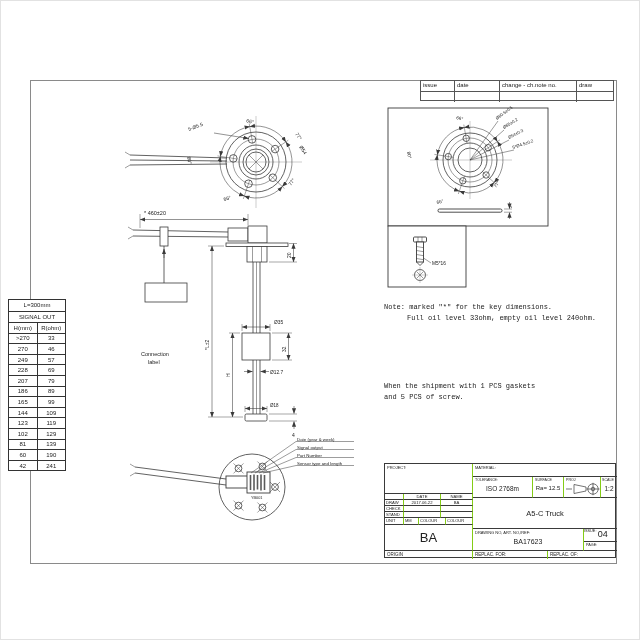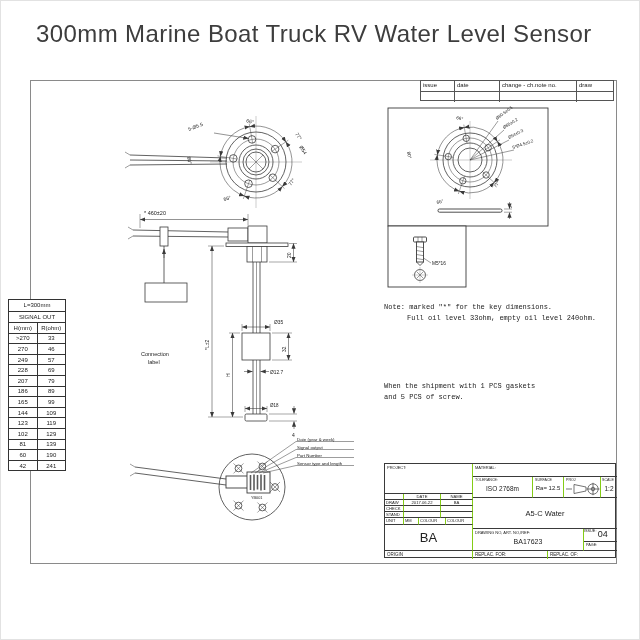--- a/index.html
+++ b/index.html
@@ -39,21 +39,20 @@
   .tb .br{border-right:1px solid #84cc16;}
   .tb .bb{border-bottom:1px solid #3a3a3a;}
   .tb .lbl{font-size:4px;padding:1px 0 0 2px;color:#222;}
   .tb .ctr{display:flex;align-items:center;justify-content:center;}
   .ps{stroke:#3a3a3a;stroke-width:.7;fill:none;}
 </style>
 </head>
 <body>
 
 <div class="canvas">
-  <div class="title">300mm Marine Boat Truck RV Water Level Sensor</div>
   <div class="frame"></div>
 
   <svg class="art" width="640" height="640" viewBox="0 0 640 640">
     <defs>
       <marker id="ar" viewBox="0 0 10 10" refX="9.5" refY="5" markerWidth="5.5" markerHeight="5.5" orient="auto-start-reverse" markerUnits="userSpaceOnUse">
         <path d="M0,1.2 L10,5 L0,8.8 z" fill="#3a3a3a"></path>
       </marker>
     </defs>
 
     <g>
@@ -399,21 +398,21 @@
         <circle class="ps" cx="28" cy="7" r="5.2"></circle>
         <circle class="ps" cx="28" cy="7" r="1.8"></circle>
         <line class="ps" x1="21.5" y1="7" x2="34.5" y2="7"></line>
         <line class="ps" x1="28" y1="0.8" x2="28" y2="13.2"></line>
       </svg>
     </div>
     <div class="cell bb" style="left:216px;top:13px;width:16px;height:21px;">
       <div class="lbl" style="font-size:3.6px;padding-left:1px;">SCALE</div>
       <div class="ctr" style="font-size:6.5px;height:12px;">1:2</div>
     </div>
-    <div class="cell bb ctr" style="left:88px;top:34px;width:144px;height:31px;font-size:7.5px;">A5-C Water</div>
+    <div class="cell bb ctr" style="left:88px;top:34px;width:144px;height:31px;font-size:7.5px;">A5-C Truck</div>
     <div class="cell br bb" style="left:88px;top:65px;width:111px;height:22px;">
       <div class="lbl" style="font-size:4px;">DRAWING NO, ART. NO,/REF:</div>
       <div class="ctr" style="font-size:7px;height:13px;">BA17623</div>
     </div>
     <div class="cell bb" style="left:199px;top:65px;width:33px;height:13px;">
       <span style="font-size:3.8px;vertical-align:top;">ISSUE:</span>
       <span style="font-size:9px;">04</span>
     </div>
     <div class="cell bb" style="left:199px;top:78px;width:33px;height:9px;font-size:3.8px;padding:1px 0 0 2px;">PAGE:</div>
     <div class="cell br" style="left:88px;top:87px;width:75px;height:8px;font-size:4.5px;padding:1px 0 0 2px;">REPLAC. FOR:</div>

